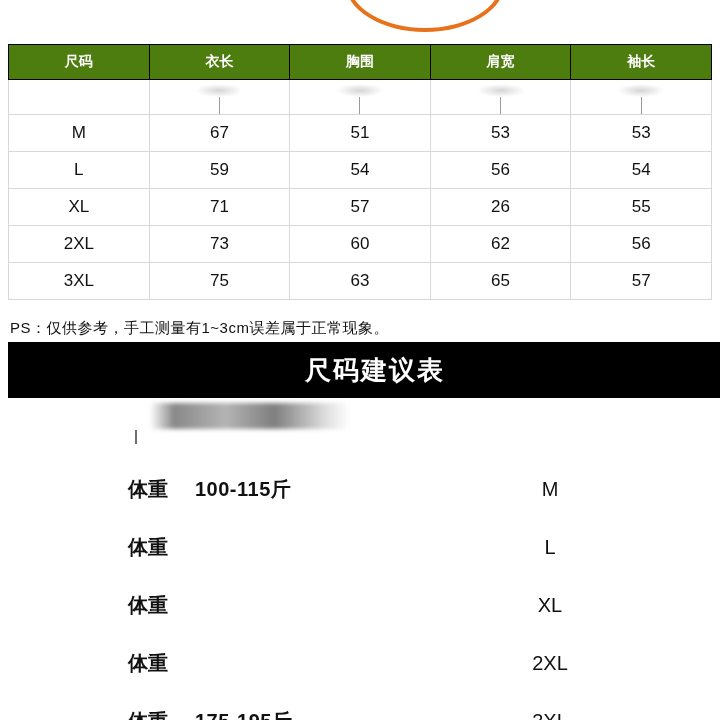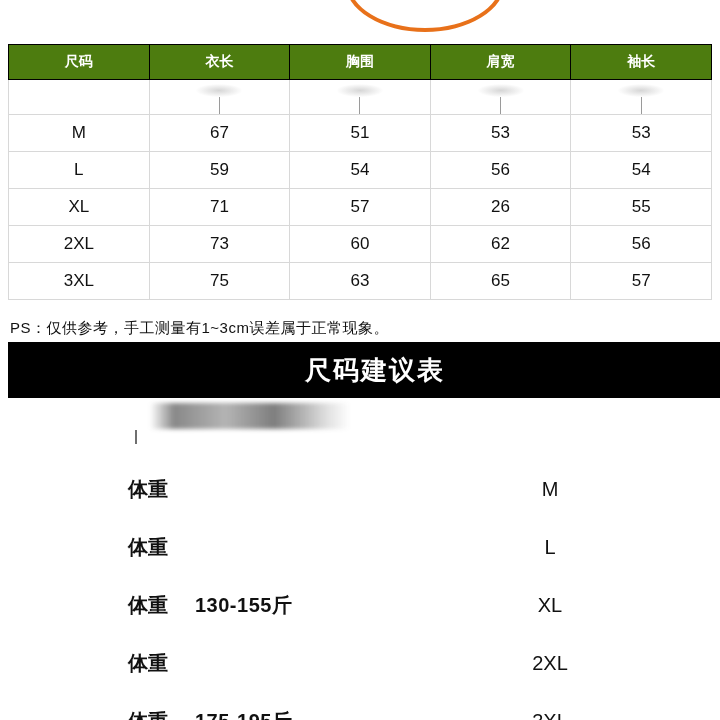--- a/index.html
+++ b/index.html
@@ -252,29 +252,29 @@
 <div class="ps-note">PS：仅供参考，手工测量有1~3cm误差属于正常现象。</div>
 
 <div class="suggest-banner">尺码建议表</div>
 
 <div class="suggest-area">
   <div class="smudge"></div>
   <div class="tick-small"></div>
 
   <div class="suggest-row" style="top:63px;">
     <span class="suggest-label">体重</span>
+    <span class="suggest-weight">100-115斤</span>
     <span class="suggest-size">M</span>
   </div>
   <div class="suggest-row" style="top:121px;">
     <span class="suggest-label">体重</span>
     <span class="suggest-size">L</span>
   </div>
   <div class="suggest-row" style="top:179px;">
     <span class="suggest-label">体重</span>
-    <span class="suggest-weight">130-155斤</span>
     <span class="suggest-size">XL</span>
   </div>
   <div class="suggest-row" style="top:237px;">
     <span class="suggest-label">体重</span>
     <span class="suggest-size">2XL</span>
   </div>
   <div class="suggest-row" style="top:295px;">
     <span class="suggest-label">体重</span>
     <span class="suggest-weight">175-195斤</span>
     <span class="suggest-size">3XL</span>

